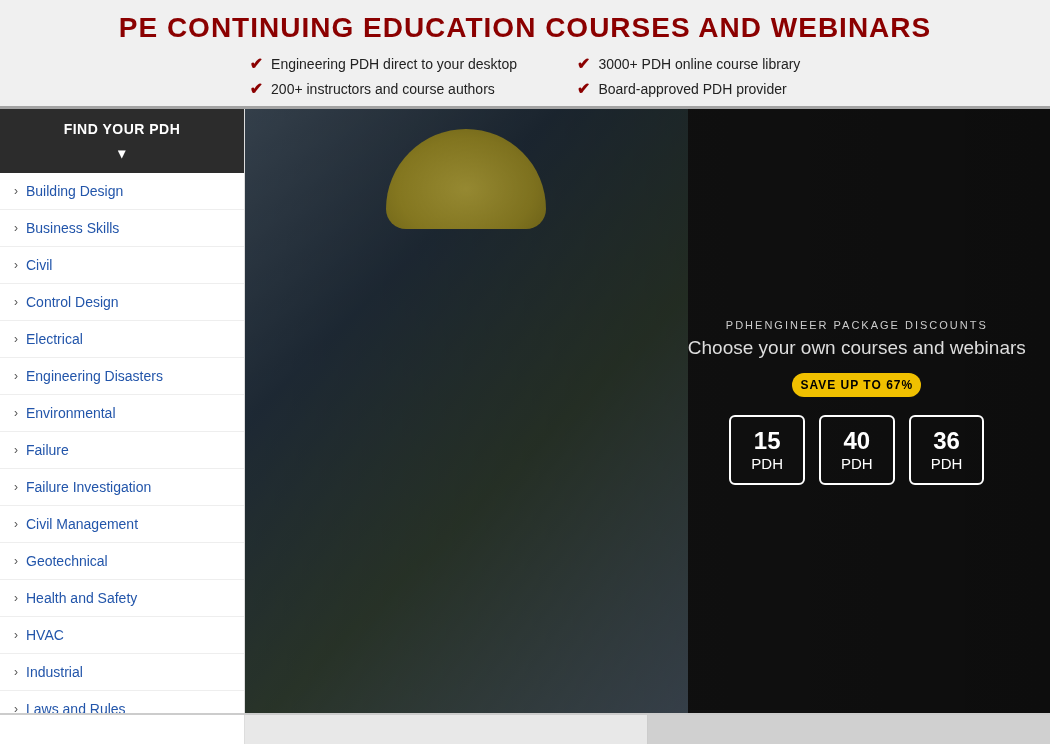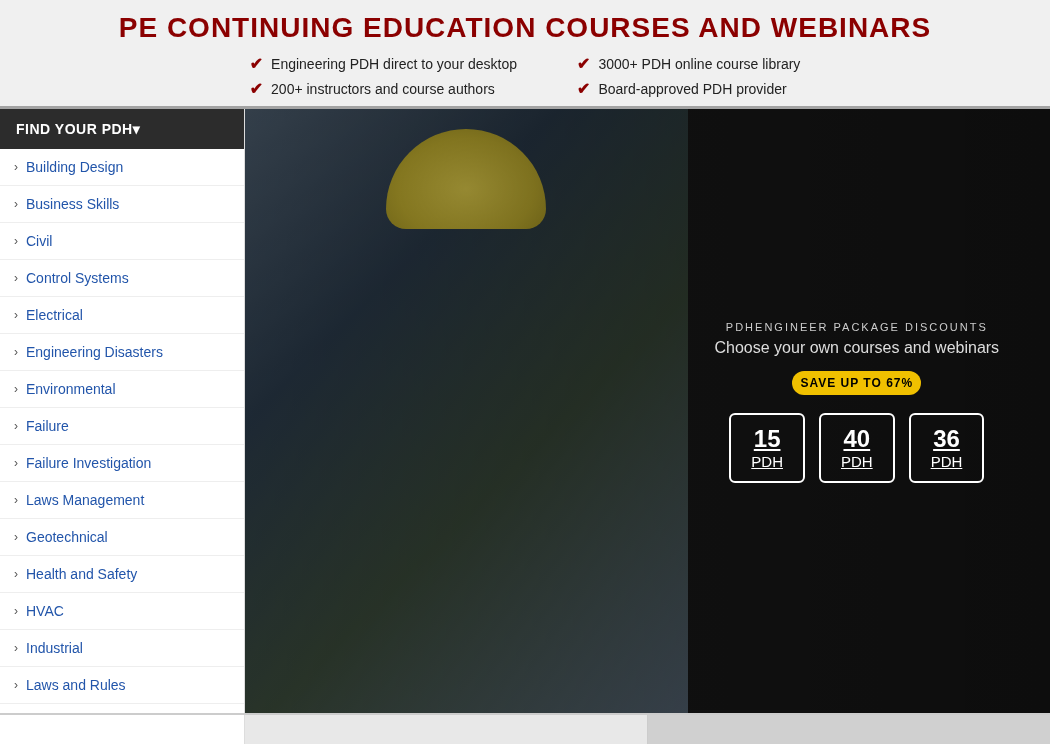--- a/index.html
+++ b/index.html
@@ -60,21 +60,23 @@
       flex-direction: column;
     }
     .sidebar-header {
       background: #2c2c2c;
       color: #fff;
       font-size: 14px;
       font-weight: bold;
       padding: 12px 16px;
       display: flex;
       align-items: center;
+      gap: 8px;
       letter-spacing: 0.5px;
+      flex-direction: column;
     }
     .sidebar-nav {
       list-style: none;
       flex: 1;
       overflow-y: auto;
     }
     .sidebar-nav li {
       border-bottom: 1px solid #eee;
     }
     .sidebar-nav li a {
@@ -159,21 +161,21 @@
     }
     .build-title {
       font-size: 40px;
       font-weight: 900;
       text-align: center;
       line-height: 1.1;
       margin-bottom: 8px;
       text-shadow: 1px 1px 3px rgba(0,0,0,0.5);
     }
     .choose-subtitle {
-      font-size: 16px;
+      font-size: 19px;
       color: #ddd;
       margin-bottom: 14px;
       text-align: center;
     }
     .save-badge {
       background: #f0c000;
       color: #000;
       font-size: 12px;
       font-weight: bold;
       padding: 5px 8px;
@@ -186,21 +188,20 @@
       gap: 14px;
       margin-bottom: 18px;
     }
     .pdh-box {
       border: 2px solid #fff;
       border-radius: 6px;
       padding: 10px 20px;
       text-align: center;
       min-width: 70px;
       cursor: pointer;
-      text-decoration: underline;
     }
     .pdh-box .pdh-number {
       font-size: 24px;
       font-weight: bold;
       display: block;
     }
     .pdh-box .pdh-label {
       font-size: 15px;
       font-weight: normal;
     }
@@ -307,21 +308,21 @@
         </li>
       <li>
           <a href="#">
             <span class="chevron">›</span>
             <span>Civil</span>
           </a>
         </li>
       <li>
           <a href="#">
             <span class="chevron">›</span>
-            <span>Control Systems</span>
+            <span>Control Design</span>
           </a>
         </li>
       <li>
           <a href="#">
             <span class="chevron">›</span>
             <span>Electrical</span>
           </a>
         </li>
       <li>
           <a href="#">
@@ -343,21 +344,21 @@
         </li>
       <li>
           <a href="#">
             <span class="chevron">›</span>
             <span>Failure Investigation</span>
           </a>
         </li>
       <li>
           <a href="#">
             <span class="chevron">›</span>
-            <span>Laws Management</span>
+            <span>Civil Management</span>
           </a>
         </li>
       <li>
           <a href="#">
             <span class="chevron">›</span>
             <span>Geotechnical</span>
           </a>
         </li>
       <li>
           <a href="#">

